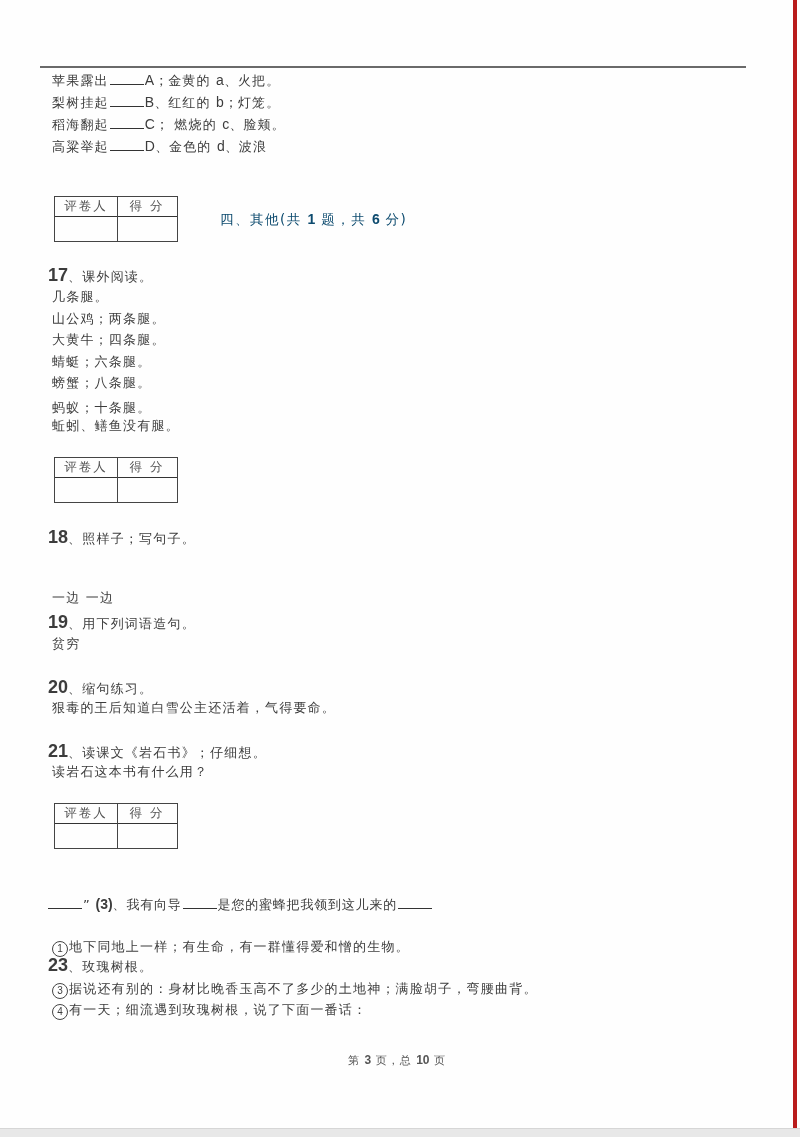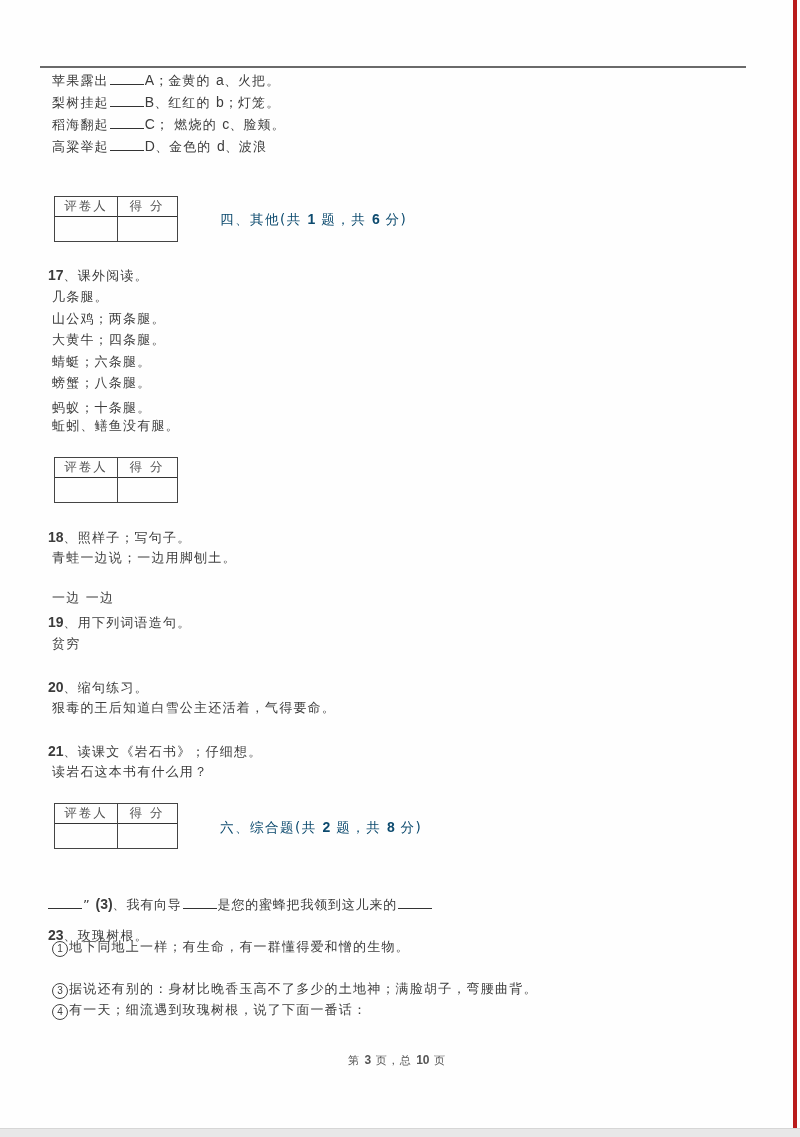--- a/index.html
+++ b/index.html
@@ -20,21 +20,21 @@
   }
   .top-rule {
     position: absolute; left: 40px; top: 66px; width: 706px; height: 0;
     border-top: 2px solid #6a6a6a;
   }
   .line {
     position: absolute; left: 52px; font-size: 13px; line-height: 20px;
     white-space: nowrap; letter-spacing: 1.2px; color: #3c3c3c;
   }
   .line.qnum { left: 48px; }
-  .line .n { font-weight: bold; letter-spacing: 0; font-family: "Liberation Sans", sans-serif; font-size: 14px; }
+  .line .n { font-weight: bold; letter-spacing: 0; font-family: "Liberation Sans", sans-serif; font-size: 18px; }
   .blank { display: inline-block; width: 34px; border-bottom: 1.5px solid #333; height: 12px; vertical-align: baseline; margin: 0 1px; }
   .latin { font-family: "Liberation Sans", sans-serif; letter-spacing: 0; font-size: 14px; }
 
   .score-box {
     position: absolute; left: 54px; width: 124px; height: 46px;
     border: 1.5px solid #444; box-sizing: border-box;
   }
   .score-box .hdr {
     position: absolute; top: 0; height: 19px; line-height: 18px; font-size: 12.5px;
     text-align: center; color: #555; letter-spacing: 2px;
@@ -113,49 +113,45 @@
   <div class="score-box" style="top:457px">
     <div class="hdr h1">评卷人</div>
     <div class="hdr h2">得 分</div>
     <div class="hline"></div>
       <div class="vline"></div>
     <div class="cell c1"></div>
     <div class="cell c2"></div>
   </div>
 
   <div class="line qnum" style="top:527px"><span class="n">18</span><span>、照样子；写句子。</span></div>
-  <div class="line" style="top:548px">青蛙一边说；一边用脚刨土。</div>
   <div class="line" style="top:588px">一边 一边</div>
 
   <div class="line qnum" style="top:612px"><span class="n">19</span><span>、用下列词语造句。</span></div>
   <div class="line" style="top:634px">贫穷</div>
 
   <div class="line qnum" style="top:677px"><span class="n">20</span><span>、缩句练习。</span></div>
   <div class="line" style="top:698px">狠毒的王后知道白雪公主还活着，气得要命。</div>
 
   <div class="line qnum" style="top:741px"><span class="n">21</span><span>、读课文《岩石书》；仔细想。</span></div>
   <div class="line" style="top:762px">读岩石这本书有什么用？</div>
 
   <div class="score-box" style="top:803px">
     <div class="hdr h1">评卷人</div>
     <div class="hdr h2">得 分</div>
     <div class="hline"></div>
       <div class="vline"></div>
     <div class="cell c1"></div>
     <div class="cell c2"></div>
   </div>
-  <div class="section-title" style="top:817px">
-    <span>六、综合题(共 </span><span class="b">2</span><span> 题，共 </span><span class="b">8</span><span> 分)</span>
-  </div>
 
   <div class="line qnum" style="top:894px; letter-spacing:0.8px">
     <span class="blank" style="margin-left:0"></span><span>”</span> <span class="latin" style="font-weight:bold">(3)</span><span>、我有向导</span><span class="blank"></span><span>是您的蜜蜂把我领到这儿来的</span><span class="blank"></span>
   </div>
 
-  <div class="line qnum" style="top:925px"><span class="n">23</span><span>、玫瑰树根。</span></div>
+  <div class="line qnum" style="top:955px"><span class="n">23</span><span>、玫瑰树根。</span></div>
   <div class="line" style="top:937px"><span class="circ">1</span><span>地下同地上一样；有生命，有一群懂得爱和憎的生物。</span></div>
   <div class="line" style="top:979px"><span class="circ">3</span><span>据说还有别的：身材比晚香玉高不了多少的土地神；满脸胡子，弯腰曲背。</span></div>
   <div class="line" style="top:1000px"><span class="circ">4</span><span>有一天；细流遇到玫瑰树根，说了下面一番话：</span></div>
 
 
   <div class="footer">
     <span>第 </span><span class="n">3</span><span> 页，总 </span><span class="n">10</span><span> 页</span>
   </div>
 </div>
 <div class="bottom-strip"></div>

